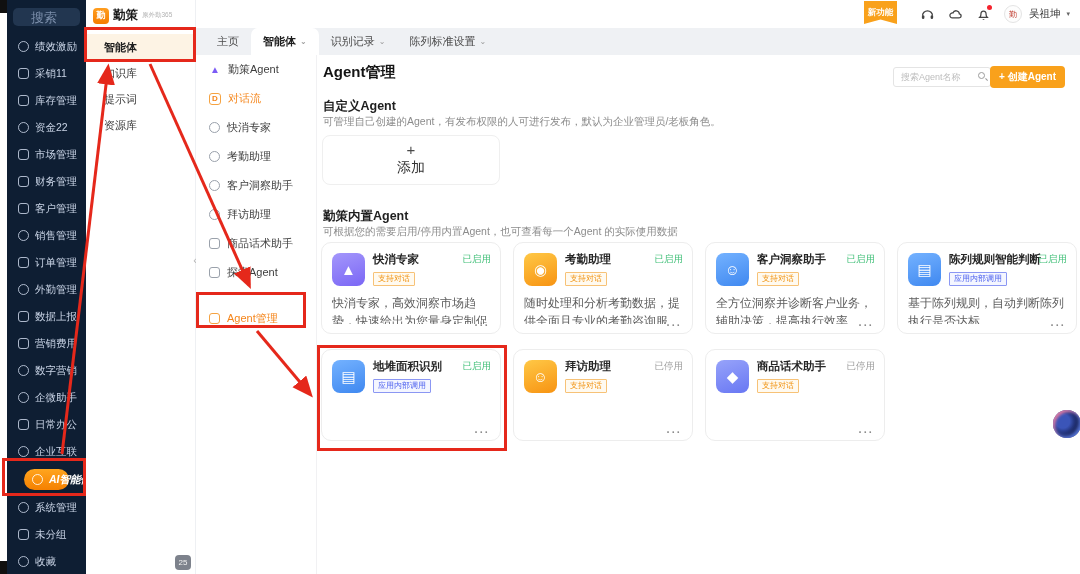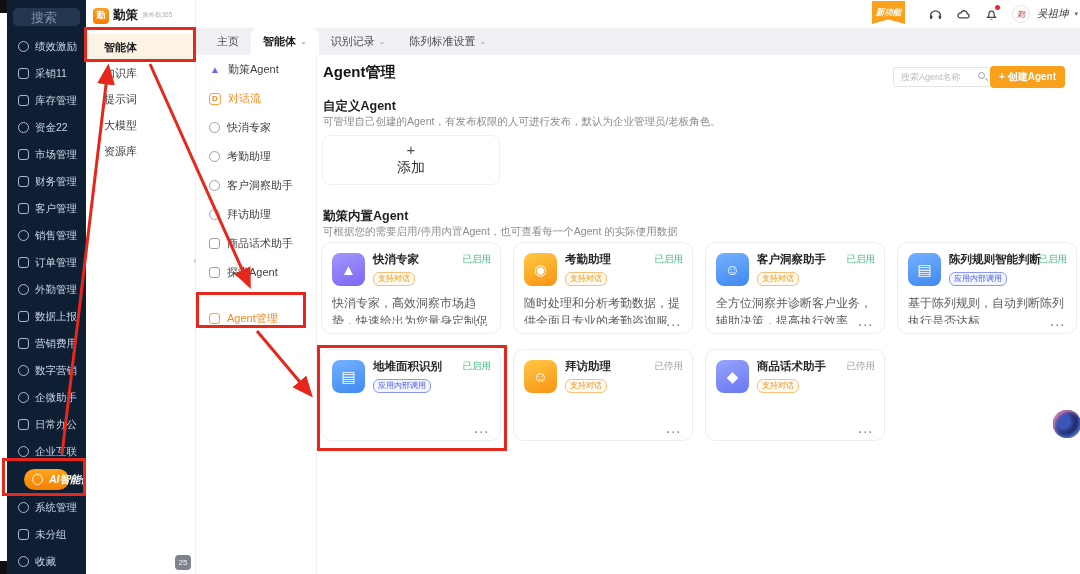--- a/index.html
+++ b/index.html
@@ -29,21 +29,21 @@
   .logo-ico { width:16px; height:16px; border-radius:4px; background:linear-gradient(180deg,#ff9d1f,#f57d00); color:#fff; font-size:9px; font-weight:bold; display:flex; align-items:center; justify-content:center; flex:none; }
   .logo-name { font-size:12.5px; font-weight:bold; color:#1a1a1a; }
   .logo-tag { font-size:6.5px; color:#b3b3b3; }
   .ssb-items { margin-top:10px; }
   .ssb-item { height:26px; display:flex; align-items:center; padding-left:18px; font-size:11px; color:#3a3a3a; cursor:pointer; }
   .ssb-item.active { background:#fdf3e4; font-weight:bold; color:#1f1f1f; }
   .ssb-collapse { position:absolute; right:-5px; top:250px; width:10px; height:20px; color:#b5b5b5; font-size:11px; line-height:20px; text-align:center; cursor:pointer; z-index:3; }
   .ssb-badge { position:absolute; right:4px; bottom:4px; width:16px; height:15px; border-radius:4px; background:#7d828c; color:#f2f2f2; font-size:8px; display:flex; align-items:center; justify-content:center; cursor:pointer; }
 
   
-  .topbar { position:absolute; left:196px; right:0; top:0; height:28px; background:#fff; display:flex; align-items:center; justify-content:flex-end; gap:13px; padding-right:2px; z-index:2;font-style:italic; }
+  .topbar { position:absolute; left:196px; right:0; top:0; height:28px; background:#fff; display:flex; align-items:center; justify-content:flex-end; gap:13px; padding-right:10px; z-index:2; }
   .nf-badge { width:33px; height:23px; background:#f9a11b; color:#fff; font-size:8.5px; font-weight:bold; display:flex; align-items:center; justify-content:center; clip-path:polygon(0 0,100% 0,100% 100%,50% 80%,0 100%); margin-right:10px; margin-top:-3px; cursor:pointer; }
   .tb-ic { width:15px; height:15px; position:relative; cursor:pointer; flex:none; }
   .tb-ic svg { width:100%; height:100%; display:block; }
   .tb-dot { position:absolute; right:-1px; top:-2px; width:5px; height:5px; border-radius:50%; background:#f5222d; }
   .avatar { width:18px; height:18px; border-radius:50%; background:#fdfdfd; border:1px solid #e4e4e4; color:#c0392b; font-size:8px; display:flex; align-items:center; justify-content:center; cursor:pointer; }
   .uname { font-size:10.5px; color:#333; margin-left:-6px; cursor:pointer; }
   .ucaret { font-size:7px; color:#666; margin-left:-7px; cursor:pointer; }
 
   
   .tabstrip { position:absolute; left:196px; right:0; top:28px; height:27px; background:#eff1f4; display:flex; align-items:flex-end; padding-left:9px; z-index:2; }
@@ -78,21 +78,21 @@
   .add-label { font-size:14px; color:#333; margin-top:2px; }
 
   .cards { position:absolute; left:4px; top:187px; display:grid; grid-template-columns:repeat(4,180px); grid-auto-rows:92px; gap:15px 12px; }
   .card { position:relative; background:#fff; border:1px solid #ededed; border-radius:10px; padding:9px 10px; cursor:pointer; }
   .c-ico { position:absolute; left:10px; top:10px; width:33px; height:33px; border-radius:8px; color:#fff; font-size:15px; display:flex; align-items:center; justify-content:center; }
   .g-purple { background:linear-gradient(160deg,#a497fb,#7a66f5); }
   .g-orange { background:linear-gradient(160deg,#ffc846,#f79312); }
   .g-blue   { background:linear-gradient(160deg,#74b2ff,#3f88f0); }
   .g-indigo { background:linear-gradient(160deg,#97a3fa,#6877f3); }
   .c-name { margin-left:41px; font-size:11.5px; font-weight:bold; color:#262626; white-space:nowrap; }
-  .c-tag { margin:4px 0 0 41px; display:inline-block; font-size:8px; padding:1px 4px; border-radius:6px; line-height:1.3; }
+  .c-tag { margin:4px 0 0 41px; display:inline-block; font-size:8px; padding:1px 4px; border-radius:1px; line-height:1.3; }
   .tag-chat { color:#f0920f; border:1px solid #f7c277; background:#fffaf0; }
   .tag-internal { color:#4f63ef; border:1px solid #8b97f3; background:#f4f6ff; }
   .c-status { position:absolute; right:9px; top:10px; font-size:9.5px; }
   .st-on { color:#3fbf77; } .st-off { color:#9b9b9b; }
   .c-desc { clear:both; margin-top:8px; font-size:12px; color:#5c5c5c; line-height:1.5; height:30px; overflow:hidden; }
   .c-more { position:absolute; right:10px; bottom:2px; font-size:11px; font-weight:bold; color:#8c8c8c; letter-spacing:1.5px; cursor:pointer; }
 
   
   .float-ai { position:absolute; left:1053px; top:410px; width:28px; height:28px; border-radius:50%; background:radial-gradient(circle at 35% 40%, #3b55b8 0 28%, #121b4d 60%, #0b1238 100%); box-shadow:inset -2px -2px 4px #5b7be0, inset 2px 2px 3px #e07aa0; cursor:pointer; z-index:4; }
 
@@ -199,21 +199,20 @@
   <div class="ssb">
     <div class="logo-row">
       <span class="logo-ico">勤</span>
       <span class="logo-name">勤策</span>
       <span class="logo-tag">原外勤365</span>
     </div>
     <div class="ssb-items">
       <div class="ssb-item active">智能体</div>
       <div class="ssb-item">知识库</div>
       <div class="ssb-item">提示词</div>
-      <div class="ssb-item">大模型</div>
       <div class="ssb-item">资源库</div>
     </div>
     <div class="ssb-collapse">‹</div>
     <div class="ssb-badge">25</div>
   </div>
 
   <div class="topbar">
     <div class="nf-badge">新功能</div>
     <div class="tb-ic">
       <svg viewBox="0 0 24 24">

